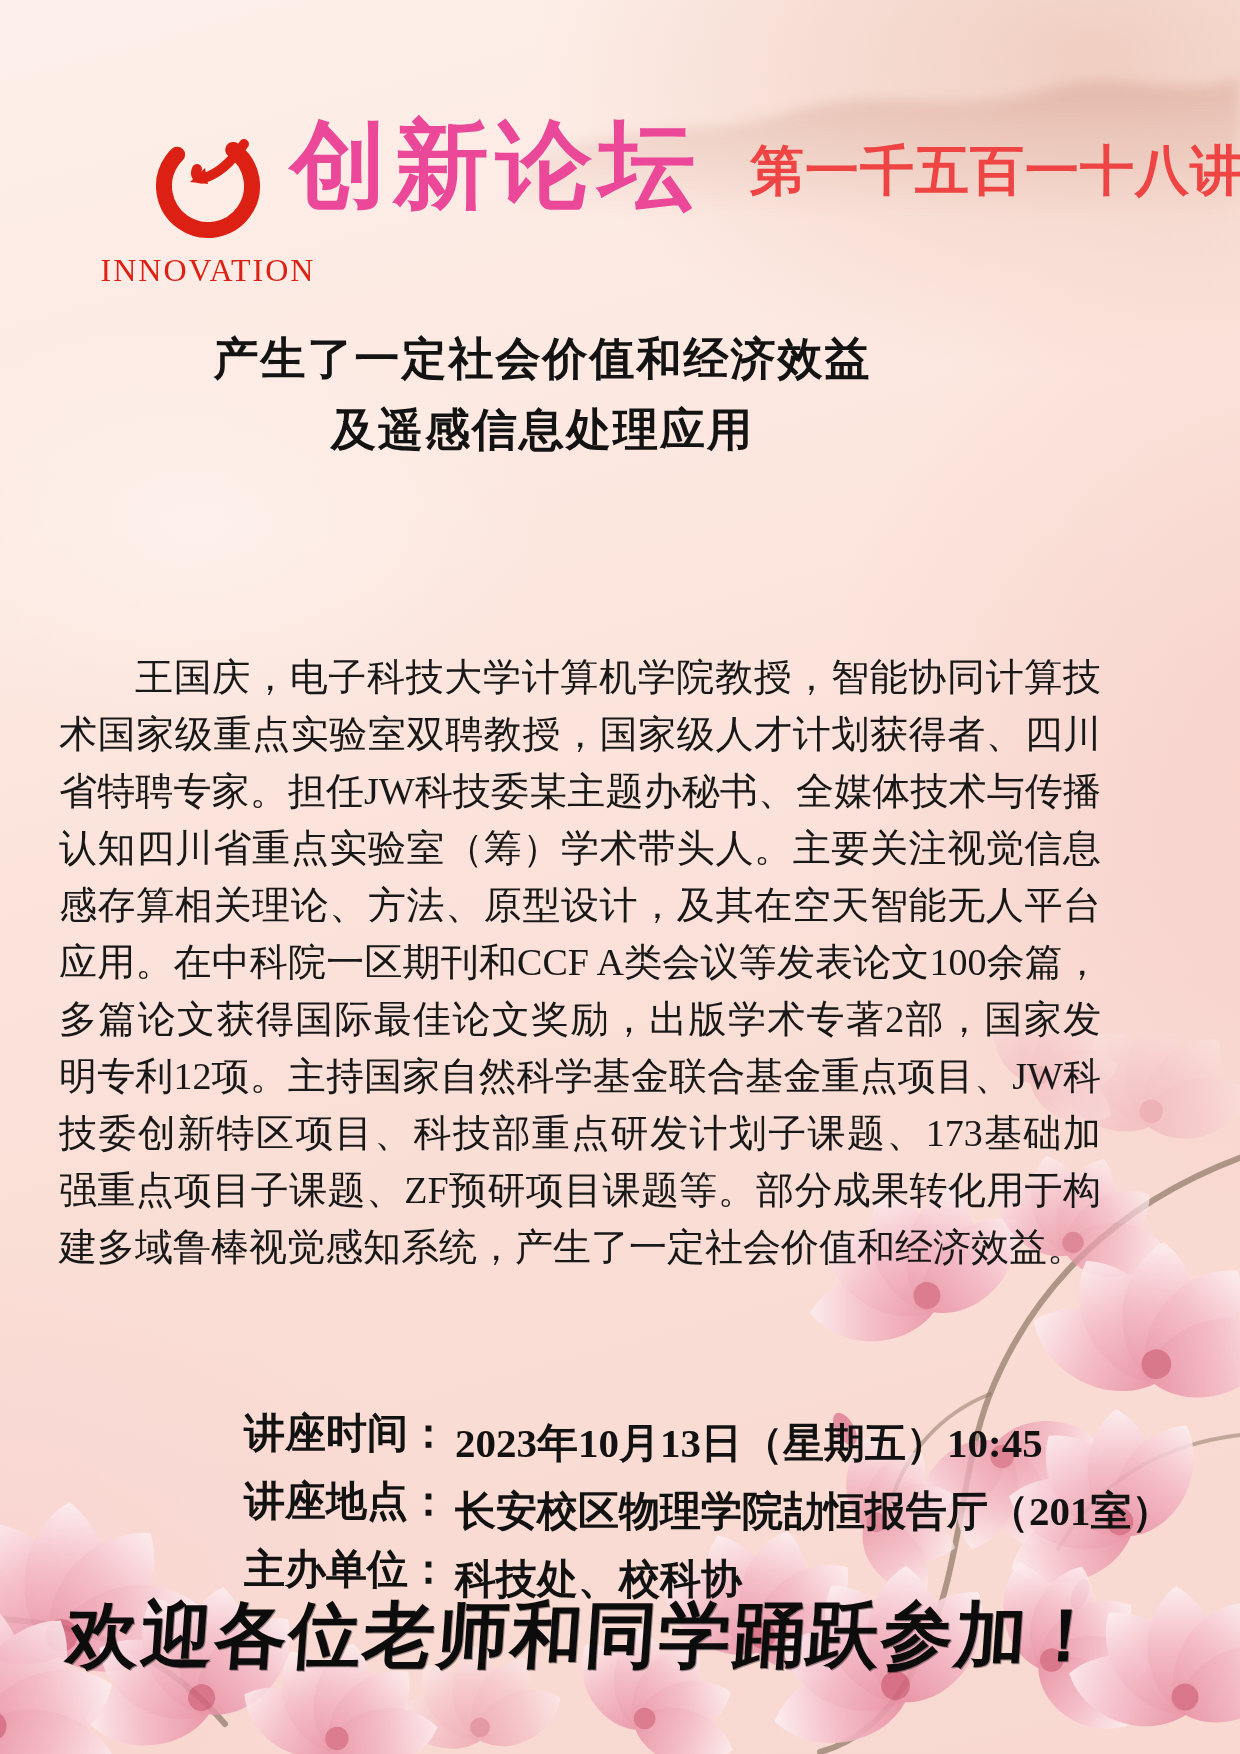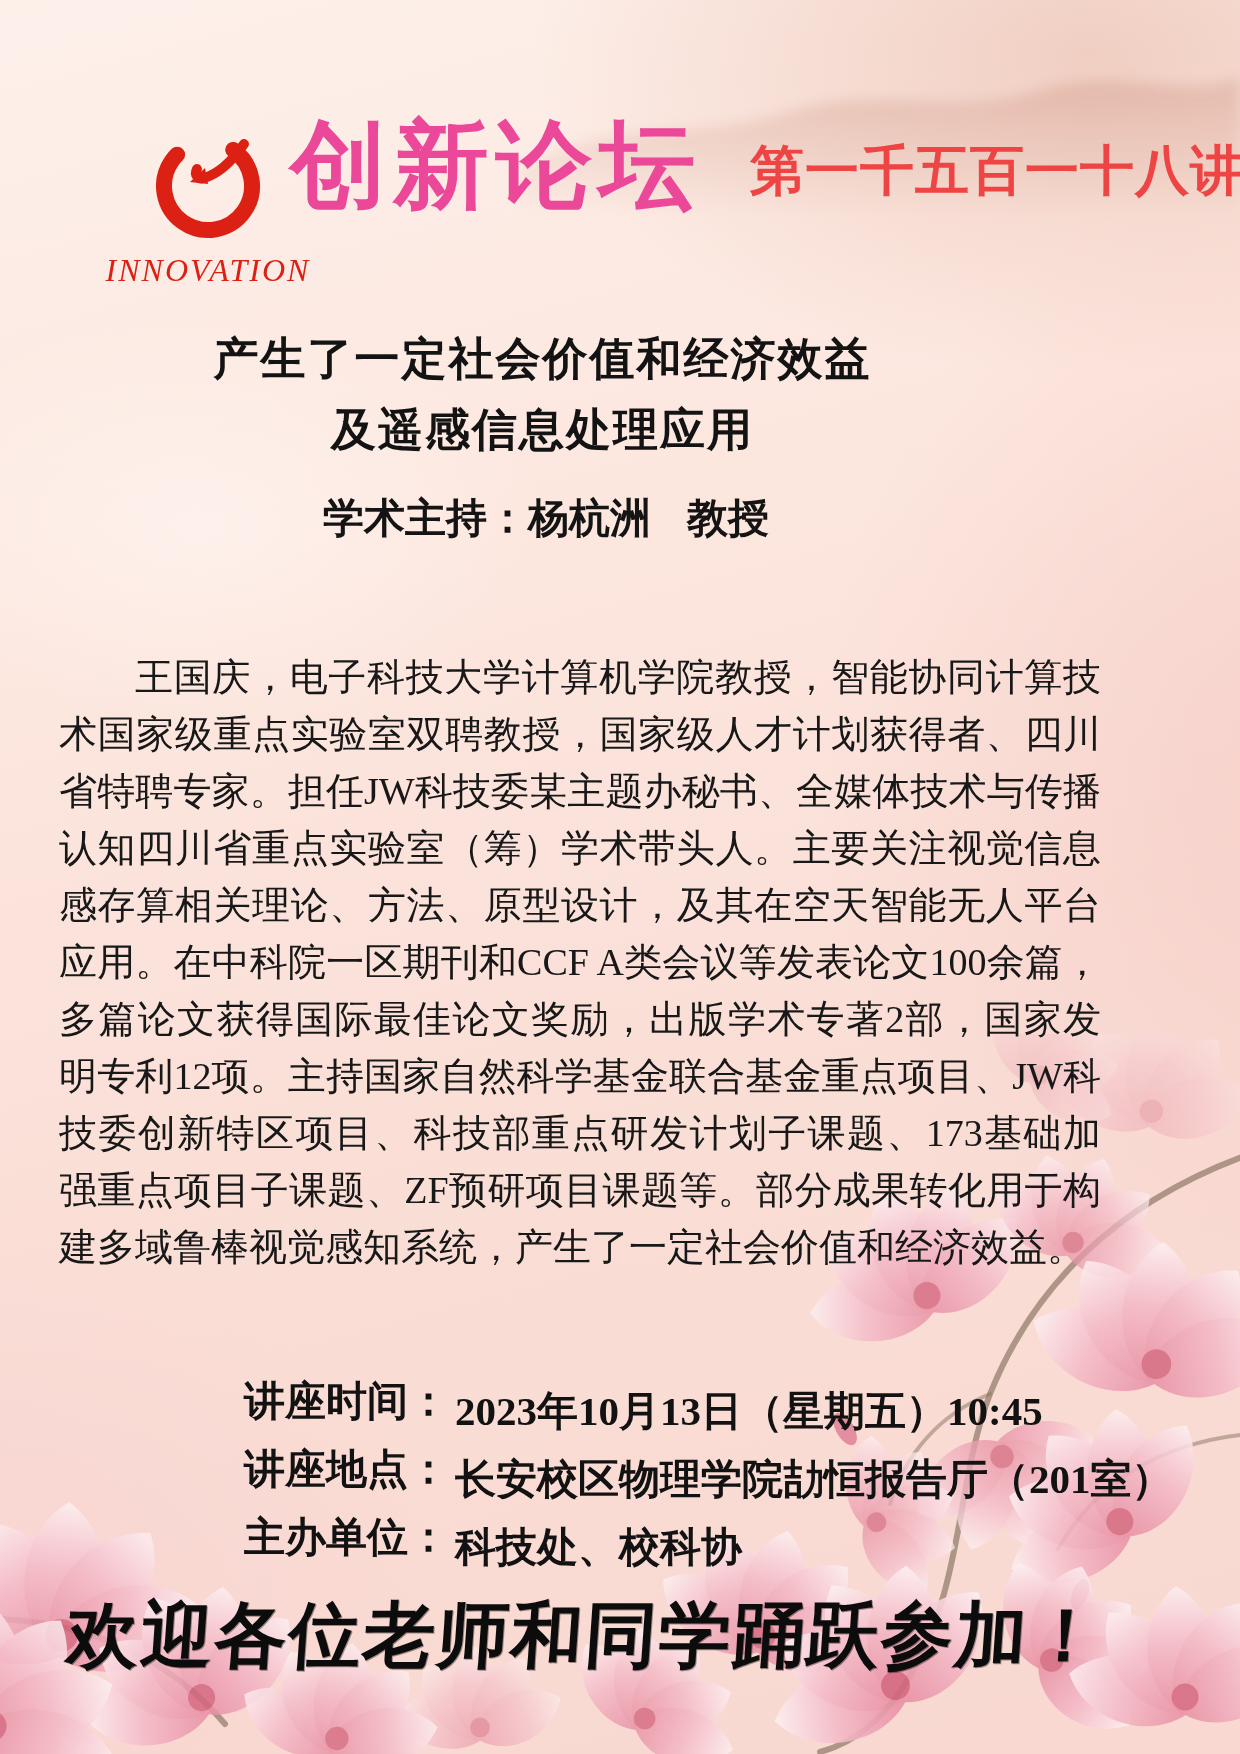--- a/index.html
+++ b/index.html
@@ -18,21 +18,21 @@
   }
   .mountain{position:absolute;top:20px;right:0;z-index:1;opacity:.65;}
   .flowers{position:absolute;left:0;bottom:0;width:1240px;height:720px;z-index:2;}
   .branch{fill:none;stroke:#7c6753;stroke-width:6;opacity:.6;stroke-linecap:round;}
   .branch-thin{fill:none;stroke:#8a7460;stroke-width:4;opacity:.5;stroke-linecap:round;}
 
   .logo{position:absolute;left:86px;top:124px;width:244px;z-index:5;text-align:center;}
   .logo svg{width:120px;height:120px;display:block;margin:0 auto;}
   .logo-text{
     font-family:"Liberation Serif",serif;color:#dc2014;
-    font-size:32px;letter-spacing:2px;margin-top:8px;font-weight:500;font-style:italic;
+    font-size:32px;letter-spacing:2px;margin-top:8px;font-weight:500;
   }
 
   .header{position:absolute;left:290px;top:112px;z-index:5;display:flex;align-items:flex-end;white-space:nowrap;}
   .forum-title{
     font-family:Liberation Serif, serif;font-weight:900;
     font-size:96px;line-height:1.12;color:#ec4899;letter-spacing:7px;
   }
   .lecture-no{
     font-family:"Liberation Sans",sans-serif;font-weight:700;
     font-size:54px;color:#ef4444;margin-left:48px;padding-bottom:12px;letter-spacing:1px;
@@ -49,21 +49,21 @@
     color:#141414;font-size:41px;line-height:57px;font-weight:600;
   }
   .spk-title{margin-left:36px;}
 
   .bio{
     position:absolute;left:58px;top:648px;width:1042px;z-index:5;
     font-size:38px;line-height:57px;color:#181818;
     text-align:justify;text-indent:2em;font-weight:400;margin:1px;
   }
 
-  .details{position:absolute;left:244px;top:1372px;z-index:5;font-size:41px;color:#121212;}
+  .details{position:absolute;left:244px;top:1404px;z-index:5;font-size:41px;color:#121212;}
   .detail-row{display:flex;line-height:58px;white-space:nowrap;}
   .detail-label{font-weight:600;}
   .detail-value{font-weight:700;margin-left:6px;margin-top:10px;}
 
   .footer{
     position:absolute;left:10px;top:1588px;width:1150px;z-index:6;text-align:center;
     font-family:"DejaVu Serif",serif;font-size:72px;font-weight:900;color:#0c0c0c;
     letter-spacing:2px;transform:skewX(-4deg);
     text-shadow:1px 1px 0 rgba(20,10,10,.4);
   }
@@ -147,23 +147,20 @@
     <div class="forum-title">创新论坛</div>
     <div class="lecture-no">第一千五百一十八讲</div>
   </div>
 
   <div class="title-block">
     <div class="title-line">产生了一定社会价值和经济效益</div>
     <div class="title-line">及遥感信息处理应用</div>
   </div>
 
   <div class="speakers">
-    <div>
-      <span>学术主持：</span><span>杨杭洲</span><span class="spk-title">教授</span>
-    </div>
   </div>
 
   <p class="bio">王国庆，电子科技大学计算机学院教授，智能协同计算技术国家级重点实验室双聘教授，国家级人才计划获得者、四川省特聘专家。担任JW科技委某主题办秘书、全媒体技术与传播认知四川省重点实验室（筹）学术带头人。主要关注视觉信息感存算相关理论、方法、原型设计，及其在空天智能无人平台应用。在中科院一区期刊和CCF A类会议等发表论文100余篇，多篇论文获得国际最佳论文奖励，出版学术专著2部，国家发明专利12项。主持国家自然科学基金联合基金重点项目、JW科技委创新特区项目、科技部重点研发计划子课题、173基础加强重点项目子课题、ZF预研项目课题等。部分成果转化用于构建多域鲁棒视觉感知系统，产生了一定社会价值和经济效益。</p>
 
   <div class="details">
     <div class="detail-row">
       <span class="detail-label">讲座时间：</span>
       <span class="detail-value">2023年10月13日（星期五）10:45</span>
     </div>
     <div class="detail-row">

